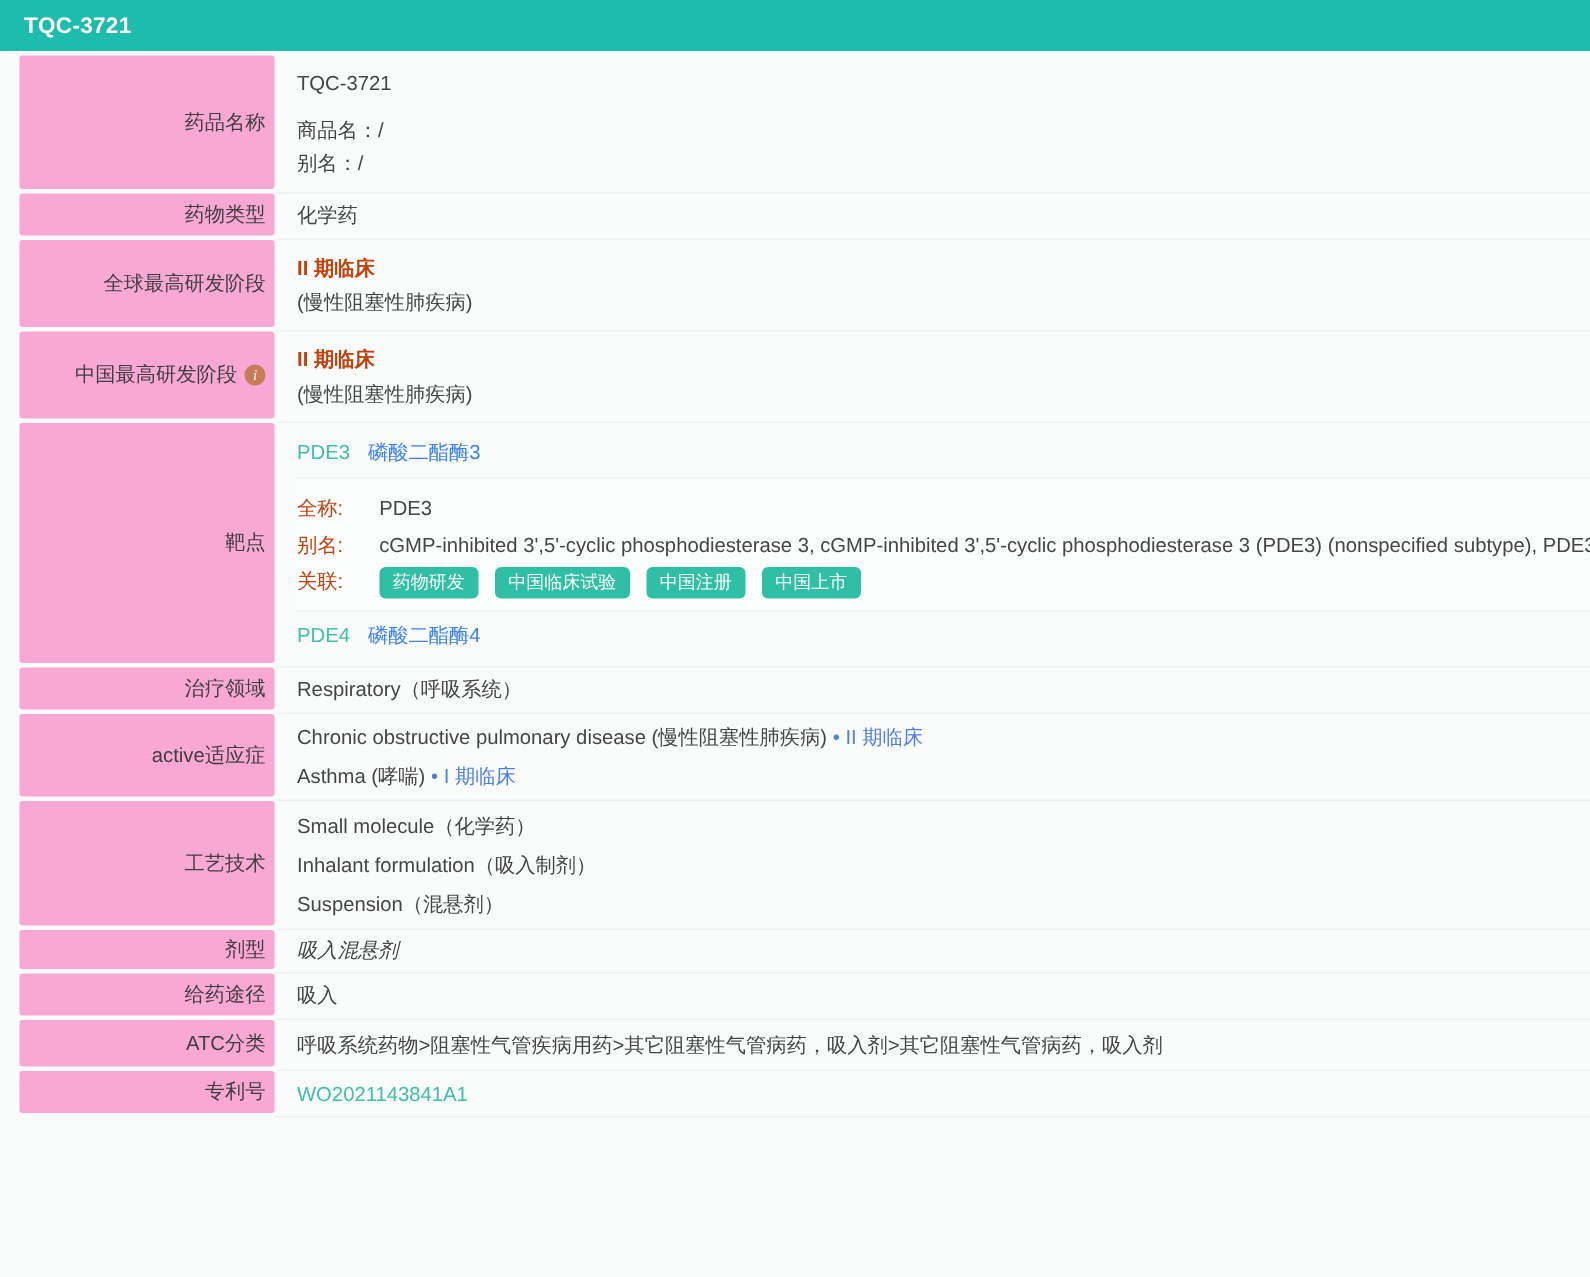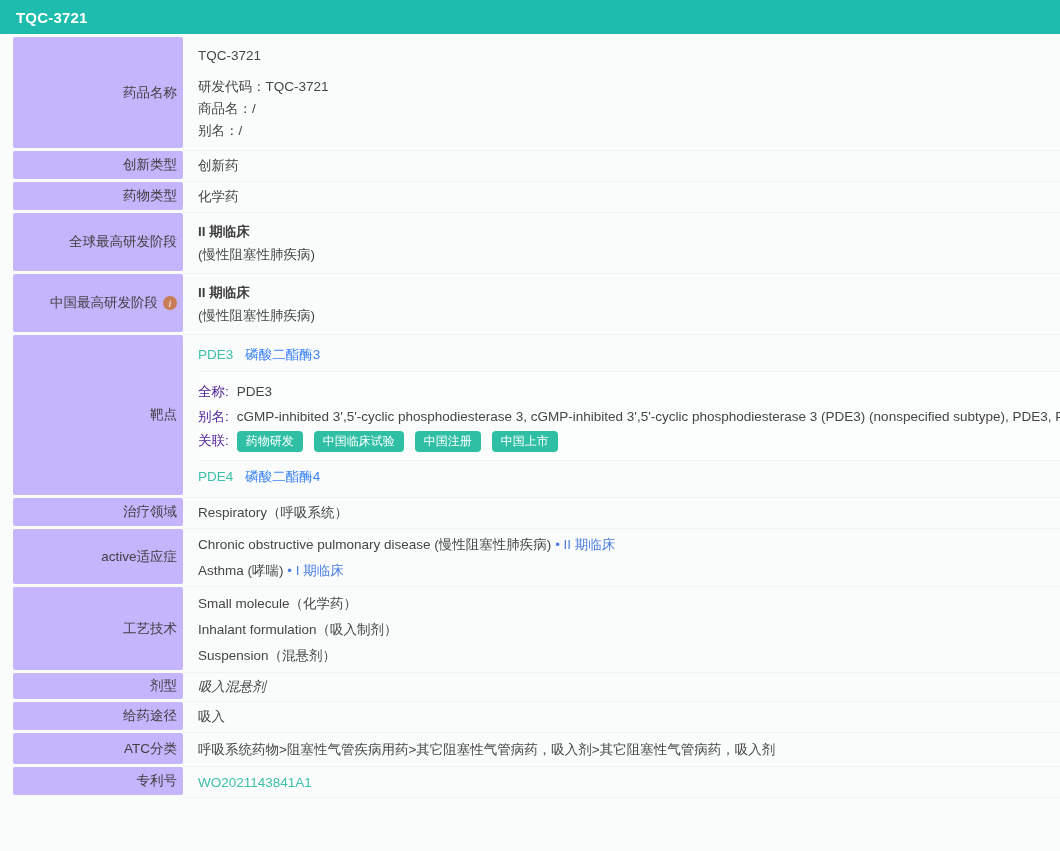--- a/index.html
+++ b/index.html
@@ -23,21 +23,21 @@
   .header .title {
     color:#ffffff;
     font-size:15px;
     font-weight:bold;
     letter-spacing:.2px;
   }
   .table { margin-left:13px; padding-top:3px; }
   .row { display:flex; align-items:stretch; }
   .cell-label {
     flex:0 0 170px;
-    background:#c4b5fd;
+    background:#f9a8d4;
     display:flex;
     align-items:center;
     justify-content:flex-end;
     text-align:right;
     padding:4px 6px 4px 8px;
     margin-bottom:3px;
     color:#3f3f3f;
     border-radius:2px;
   }
   .cell-value {
@@ -50,21 +50,21 @@
   .min31 { min-height:31px; }
   .min29 { min-height:29px;font-style:italic; }
   .min34 { min-height:34px; }
   .min56 { min-height:56px; }
   .min58 { min-height:58px; }
   .min86 { min-height:86px; }
   .v-line { line-height:22px; }
   .drugname-value { padding-top:8px; padding-bottom:8px; }
   .drugname-value .primary { margin-bottom:9px; }
   .stage-value { padding-top:7px; padding-bottom:7px; display:flex; flex-direction:column; justify-content:center; }
-  .stage-bold { font-weight:bold; color:#404040; line-height:24px; }
+  .stage-bold { font-weight:bold; color:#c2410c; line-height:24px; }
   .stage-sub { line-height:22px; }
   .info-icon {
     display:inline-flex;
     align-items:center;
     justify-content:center;
     width:14px; height:14px;
     border-radius:50%;
     background:#c87d57;
     color:#fff;
     font-size:10px;
@@ -78,21 +78,21 @@
   .blue-link { color:#4d7fe0; text-decoration:none; cursor:pointer; }
   .target-head { line-height:32px; display:flex; align-items:center; gap:12px; }
   .target-name { color:#3b82f6;text-align:center; }
   .target-detail {
     border-top:1px solid #f0f4f3;
     border-bottom:1px solid #f0f4f3;
     padding:7px 0 8px 0;
     background:#fbfdfd;
   }
   .detail-line { line-height:25px; display:flex; align-items:flex-start; }
-  .detail-key { color:#4c1d95; margin-right:8px; white-space:nowrap; }
+  .detail-key { color:#c2410c; margin-right:24px; white-space:nowrap; }
   .badges { display:flex; align-items:center; gap:11px; padding-top:2px; }
   .badge {
     display:inline-block;
     background:#2fbfa4;
     color:#ffffff;
     font-size:12px;
     line-height:17px;
     padding:2px 9px;
     border-radius:4px;
     cursor:pointer;
@@ -107,32 +107,25 @@
 <div class="header">
   <span class="title">TQC-3721</span>
 </div>
 
 <div class="table">
 
   <div class="row">
     <div class="cell-label">药品名称</div>
     <div class="cell-value drugname-value">
       <p class="v-line primary">TQC-3721</p>
-      <p class="v-line">研发代码：TQC-3721</p>
       <p class="v-line">商品名：/</p>
       <p class="v-line">别名：/</p>
     </div>
   </div>
 
-  <div class="row">
-    <div class="cell-label">创新类型</div>
-    <div class="cell-value center-v min31">
-      <p>创新药</p>
-    </div>
-  </div>
 
   <div class="row">
     <div class="cell-label">药物类型</div>
     <div class="cell-value center-v min31">
       <p>化学药</p>
     </div>
   </div>
 
   <div class="row">
     <div class="cell-label">全球最高研发阶段</div>

